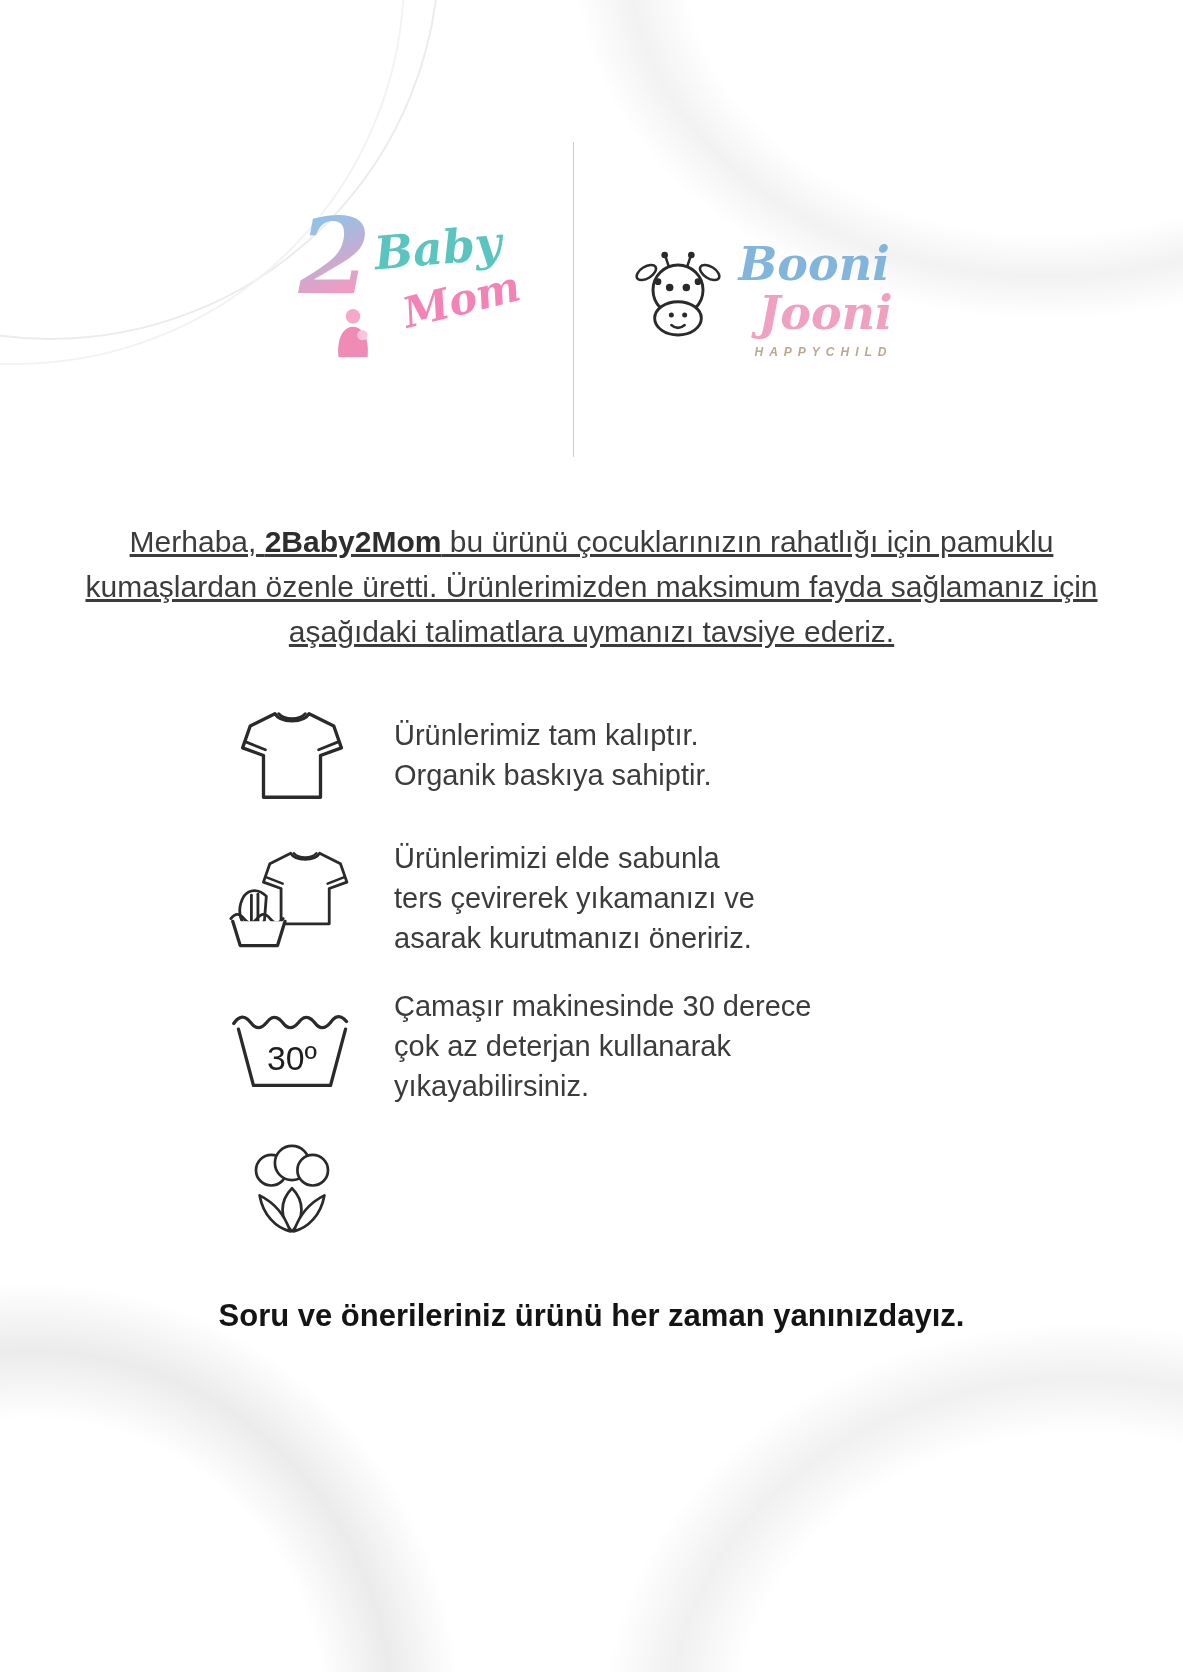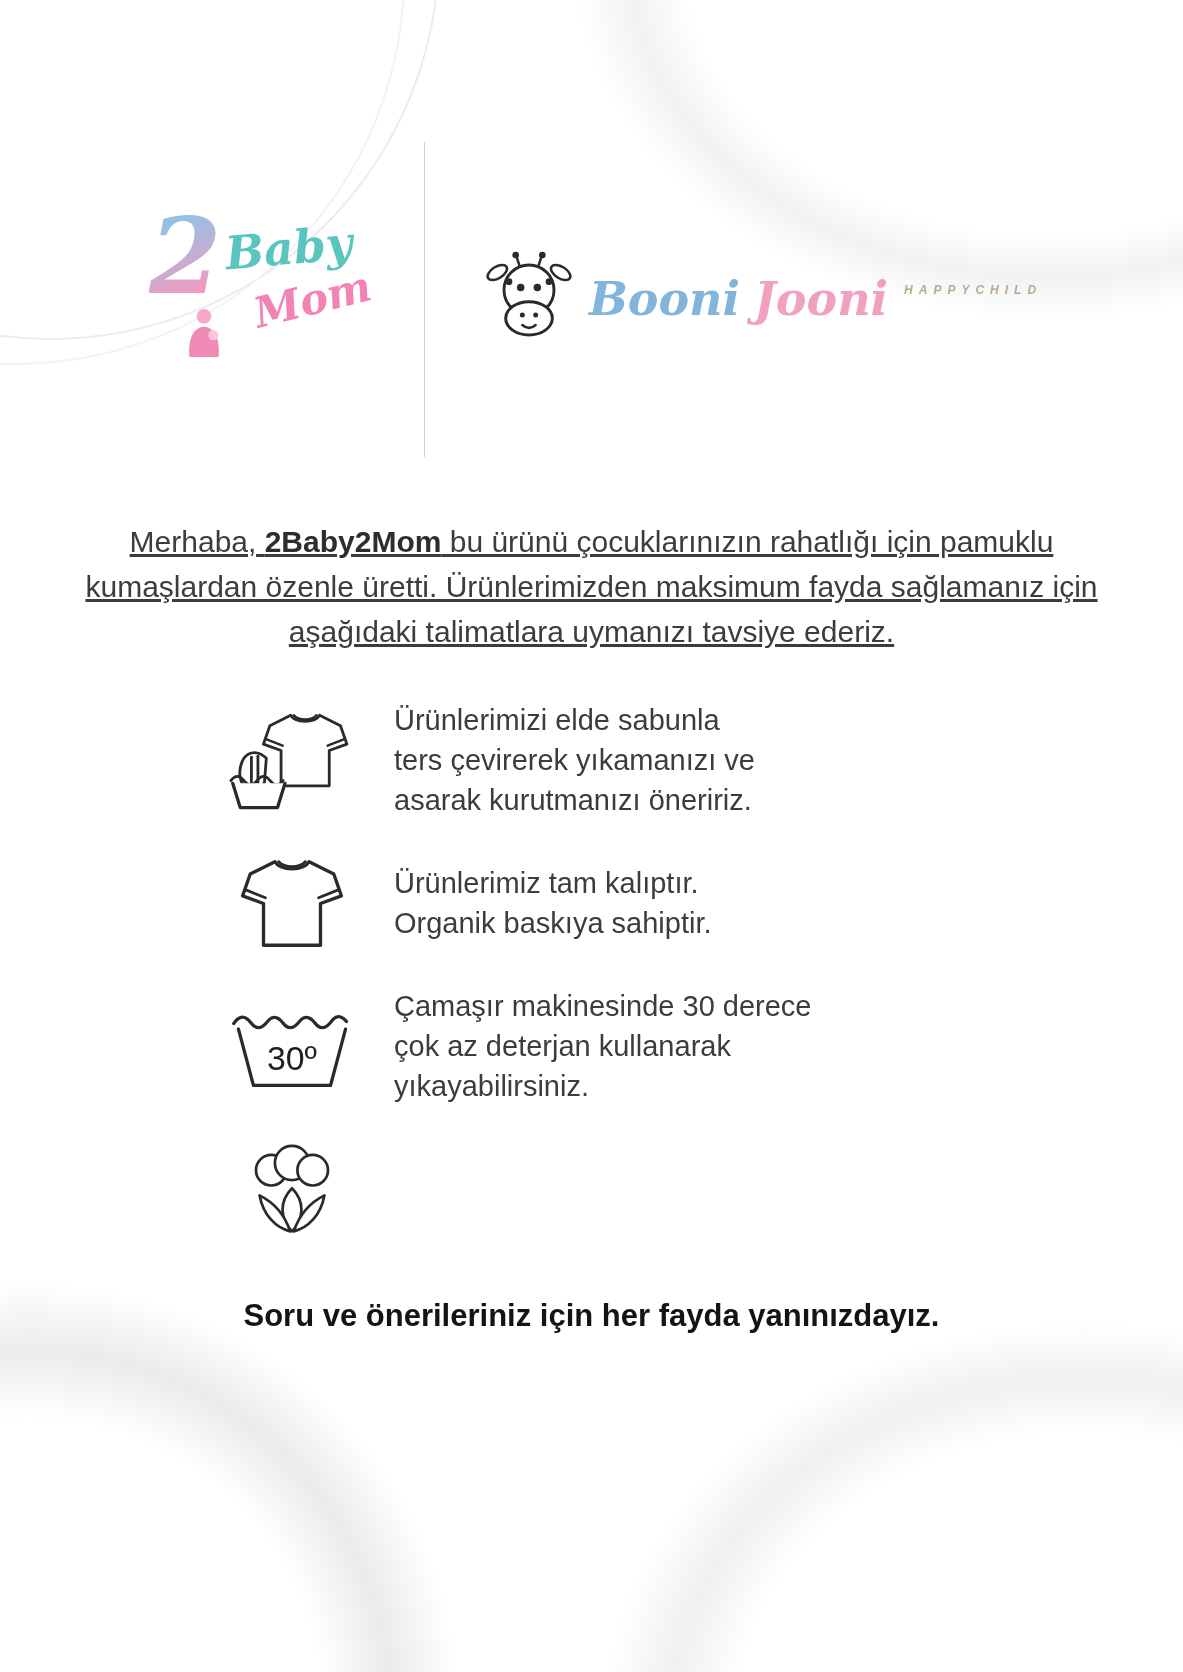--- a/index.html
+++ b/index.html
@@ -54,21 +54,21 @@
     font-size:46px; color:#5ac5be; transform:rotate(-5deg);
   }
   .bm-mom {
     position:absolute; left:112px; top:70px;
     font-family:"DejaVu Serif", serif; font-style:italic; font-weight:700;
     font-size:42px; color:#f283b4; transform:rotate(-14deg);
   }
   .bm-figure { position:absolute; left:40px; top:102px; }
 
   .logo-booni { display:flex; align-items:center; gap:14px; }
-  .booni-text { display:flex; flex-direction:row; }
+  .booni-text { display:flex; flex-direction:column; }
   .bj-line1 {
     font-family:"DejaVu Serif", serif; font-style:italic; font-weight:700;
     font-size:46px; color:#82b5dc; line-height:1.05;
   }
   .bj-line2 {
     font-family:"DejaVu Serif", serif; font-style:italic; font-weight:700;
     font-size:46px; color:#f0a0c0; line-height:1.05; padding-left:14px;text-align:right;
   }
   .bj-tagline {
     margin-top:8px; padding-left:16px;
@@ -160,20 +160,33 @@
     </div>
 
   </header>
 
   <p class="intro"><span>Merhaba, </span><strong>2Baby2Mom</strong><span> bu ürünü çocuklarınızın rahatlığı için pamuklu kumaşlardan özenle üretti. Ürünlerimizden maksimum fayda sağlamanız için aşağıdaki talimatlara uymanızı tavsiye ederiz.</span></p>
 
   <div class="instructions">
 
     <div class="inst-row">
       <div class="icon-cell">
+        <svg width="114" height="110" viewBox="0 0 120 115">
+          <path class="ln white" d="M42 14 L16 27 L8 50 L30 58 L30 102 L90 102 L90 58 L112 50 L104 27 L78 14 C72 24 48 24 42 14 Z"></path>
+          <path class="ln-thin" d="M46 14 C52 21 68 21 74 14"></path>
+          <path class="ln-thin" d="M12 44 L32 52"></path>
+          <path class="ln-thin" d="M108 44 L88 52"></path>
+        </svg>
+      </div>
+      <div class="inst-text">Ürünlerimiz tam kalıptır.
+Organik baskıya sahiptir.</div>
+    </div>
+
+    <div class="inst-row">
+      <div class="icon-cell">
         <svg width="126" height="114" viewBox="0 0 135 120">
           <g transform="translate(30,0) scale(0.86)">
             <path class="ln white" d="M42 14 L16 27 L8 50 L30 58 L30 102 L90 102 L90 58 L112 50 L104 27 L78 14 C72 24 48 24 42 14 Z"></path>
             <path class="ln-thin" d="M46 14 C52 21 68 21 74 14"></path>
             <path class="ln-thin" d="M12 44 L32 52"></path>
             <path class="ln-thin" d="M108 44 L88 52"></path>
           </g>
           <path class="ln-thin white" d="M16 58 C10 68 10 80 16 88 C24 94 34 92 38 84 L40 58 C32 50 22 50 16 58 Z"></path>
           <path class="ln-thin" d="M24 57 L24 84"></path>
           <path class="ln-thin" d="M31 56 L31 86"></path>
@@ -181,33 +194,20 @@
           <path class="ln white" d="M4 85 L12 111 L52 111 L60 85"></path>
         </svg>
       </div>
       <div class="inst-text">Ürünlerimizi elde sabunla
 ters çevirerek yıkamanızı ve
 asarak kurutmanızı öneririz.</div>
     </div>
 
     <div class="inst-row">
       <div class="icon-cell">
-        <svg width="114" height="110" viewBox="0 0 120 115">
-          <path class="ln white" d="M42 14 L16 27 L8 50 L30 58 L30 102 L90 102 L90 58 L112 50 L104 27 L78 14 C72 24 48 24 42 14 Z"></path>
-          <path class="ln-thin" d="M46 14 C52 21 68 21 74 14"></path>
-          <path class="ln-thin" d="M12 44 L32 52"></path>
-          <path class="ln-thin" d="M108 44 L88 52"></path>
-        </svg>
-      </div>
-      <div class="inst-text">Ürünlerimiz tam kalıptır.
-Organik baskıya sahiptir.</div>
-    </div>
-
-    <div class="inst-row">
-      <div class="icon-cell">
         <svg width="124" height="94" viewBox="0 0 132 100">
           <path class="ln" d="M4 26 q9 -13 18 -1 q8 11 17 0 q8 -11 17 0 q8 11 17 0 q8 -11 17 0 q8 11 17 0 q8 -12 17 -1"></path>
           <path class="ln" d="M9 32 L25 92 L107 92 L123 32"></path>
           <text x="66" y="76" text-anchor="middle" font-family="Liberation Sans, sans-serif" font-size="36" fill="#1e1e1e">30º</text>
         </svg>
       </div>
       <div class="inst-text">Çamaşır makinesinde 30 derece
 çok az deterjan kullanarak
 yıkayabilirsiniz.</div>
     </div>
@@ -220,15 +220,15 @@
           <circle class="ln-thin white" cx="83" cy="38" r="17"></circle>
           <path class="ln-thin white" d="M60 58 C46 72 46 92 60 106 C74 92 74 72 60 58 Z"></path>
           <path class="ln-thin white" d="M24 66 C28 88 42 102 58 106 C52 88 40 74 24 66 Z"></path>
           <path class="ln-thin white" d="M96 66 C92 88 78 102 62 106 C68 88 80 74 96 66 Z"></path>
         </svg>
       </div>
     </div>
 
   </div>
 
-  <p class="footer-note">Soru ve önerileriniz için her fayda yanınızdayız.</p>
+  <p class="footer-note">Soru ve önerileriniz ürünü her zaman yanınızdayız.</p>
 
 </div>
 
 </body></html>

